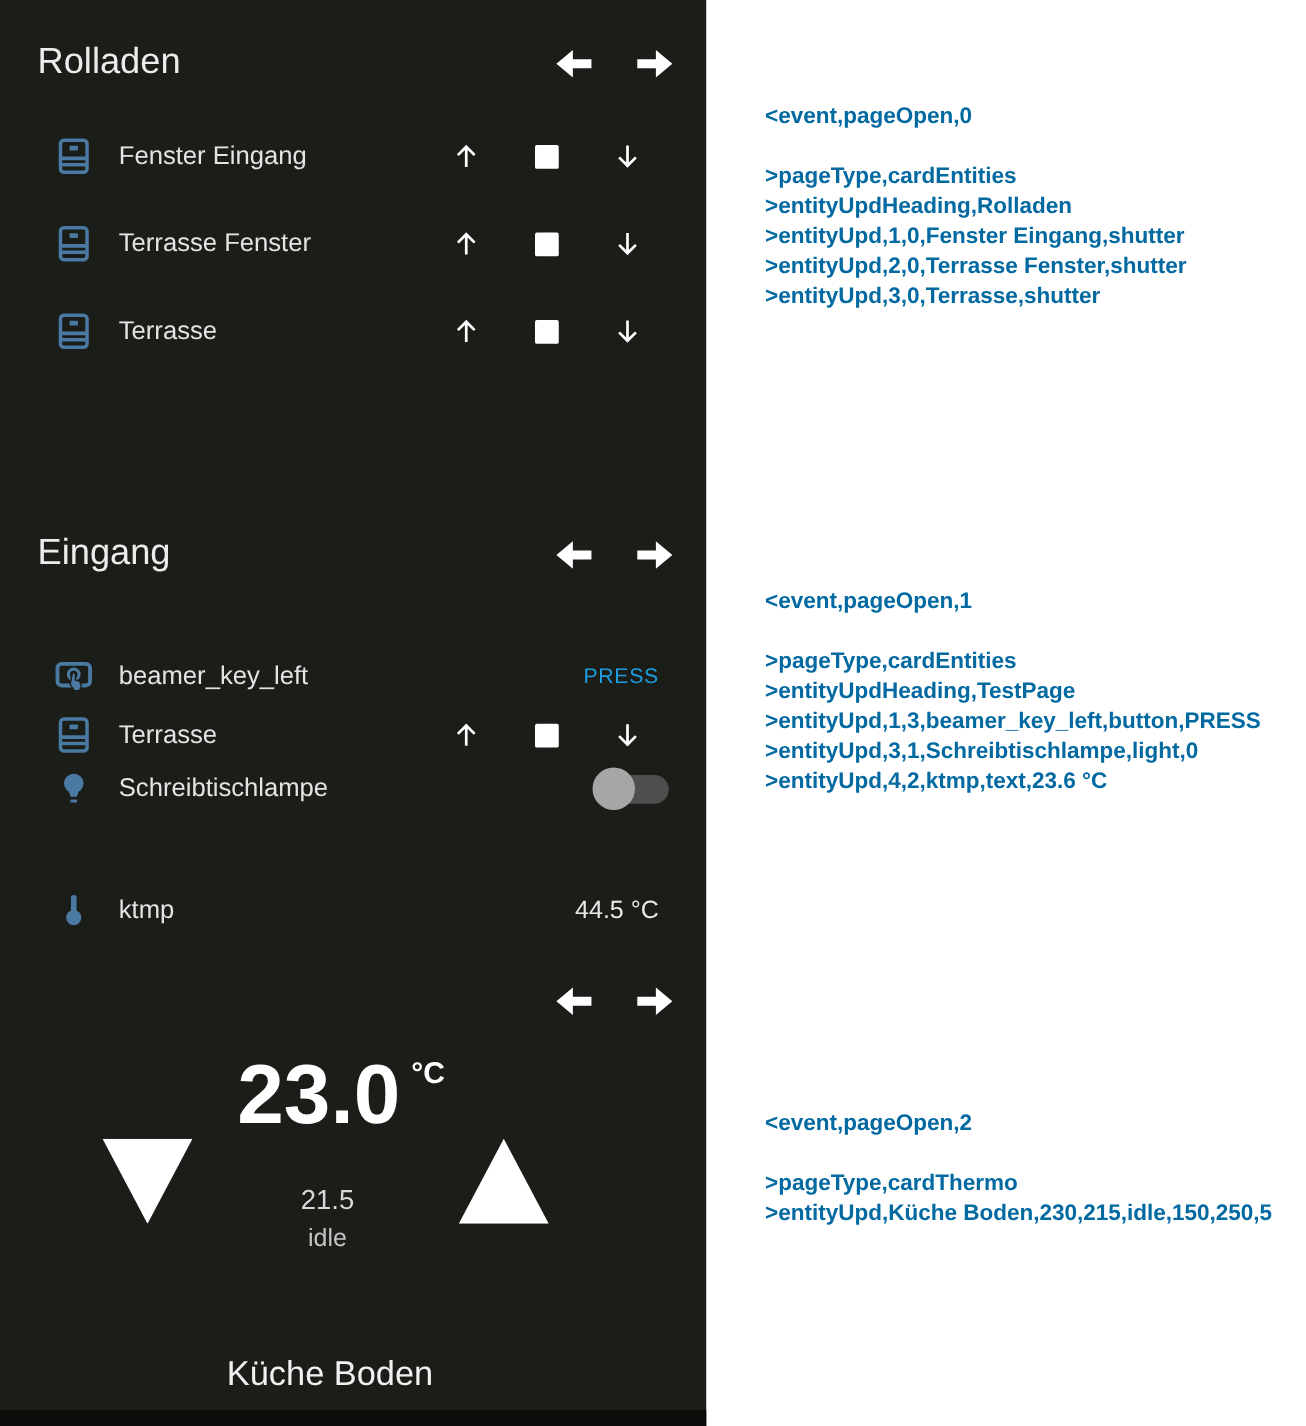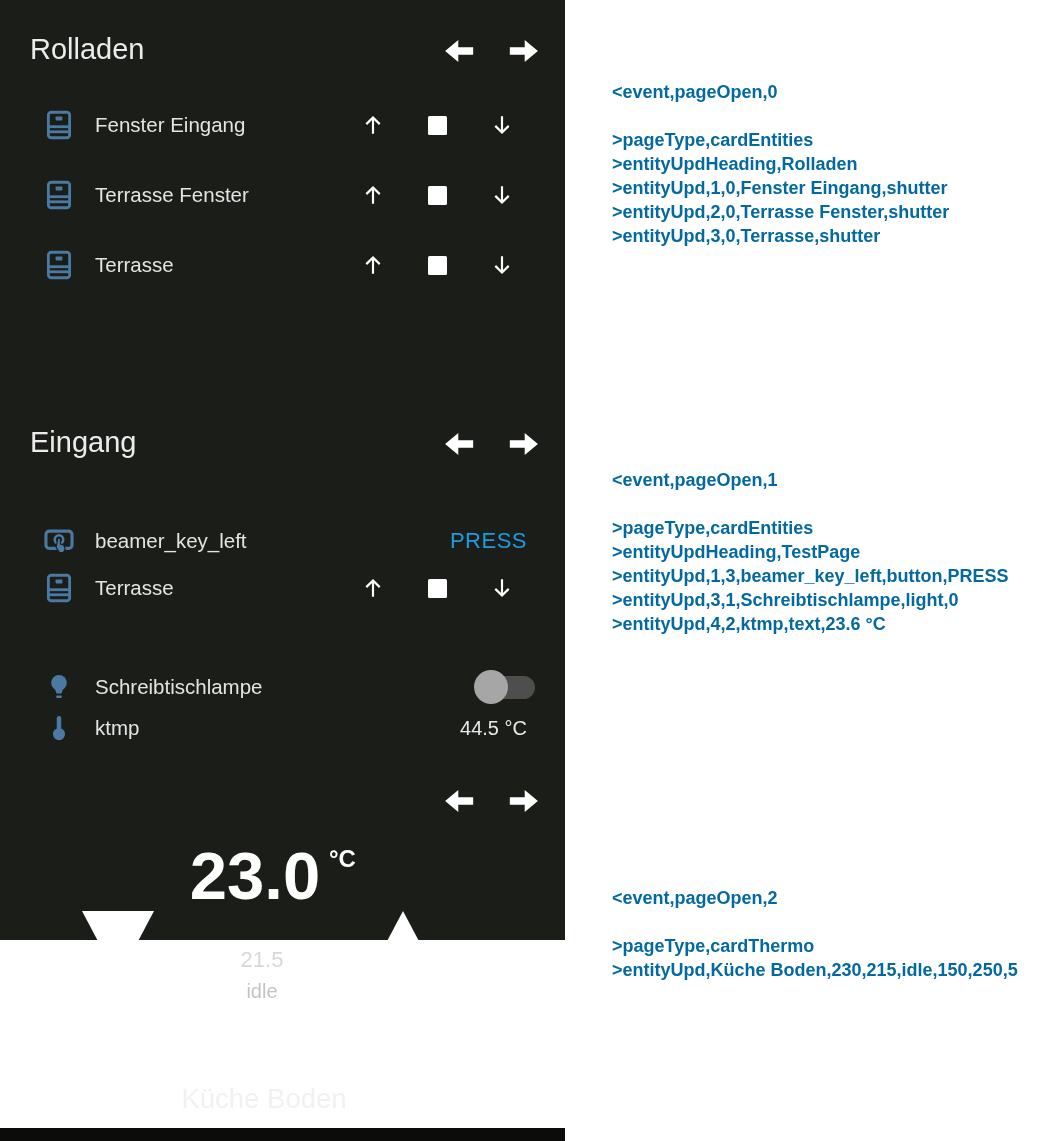--- a/index.html
+++ b/index.html
@@ -1,29 +1,29 @@
 <!DOCTYPE html>
 <html><head>
 <meta charset="utf-8">
 <style>
   html,body{margin:0;padding:0;background:#fff;}
   .stage{position:relative;width:1045px;height:1141px;background:#ffffff;overflow:hidden;
          font-family:"Liberation Sans",sans-serif;}
-  .panel{position:absolute;left:0;top:0;width:565px;height:940px;background:#1b1d18;}
+  .panel{position:absolute;left:0;top:0;width:565px;height:1141px;background:#1b1d18;}
   .card-title{position:absolute;left:30px;font-size:29px;font-weight:400;color:#ececec;}
   .nav{position:absolute;width:40px;height:34px;color:#ffffff;}
   .nav svg{width:40px;height:34px;display:block;}
   .row{position:absolute;left:0;width:565px;height:50px;}
   .eicon{position:absolute;left:42px;top:8px;width:34px;height:34px;color:#4a79a2;}
   .eicon svg{width:34px;height:34px;display:block;}
   .elabel{position:absolute;left:95px;top:0;line-height:50px;font-size:20.5px;color:#e4e4e4;white-space:nowrap;}
   .ctl{position:absolute;top:12px;width:26px;height:26px;color:#ffffff;cursor:pointer;}
   .ctl svg{width:26px;height:26px;display:block;}
   .sq{position:absolute;top:16px;width:19px;height:19px;background:#ffffff;border-radius:1.5px;cursor:pointer;}
-  .press{position:absolute;right:38px;top:0;line-height:50px;font-size:22px;letter-spacing:.5px;
+  .press{position:absolute;right:38px;top:0;line-height:50px;font-size:17px;letter-spacing:.5px;
          font-weight:500;color:#1d9de0;cursor:pointer;}
   .val{position:absolute;right:38px;top:0;line-height:50px;font-size:20px;color:#e9e9e9;white-space:nowrap;}
   .toggle{position:absolute;right:30px;top:14px;width:58px;height:23px;border-radius:12px;
           background:#4e4e4e;cursor:pointer;}
   .knob{position:absolute;left:-3px;top:-6px;width:34px;height:34px;border-radius:50%;background:#a6a6a6;}
   .big{position:absolute;left:140px;top:842px;width:230px;text-align:center;font-size:67px;
        font-weight:700;color:#ffffff;line-height:1;}
   .unit{position:absolute;left:329px;top:845px;font-size:24px;font-weight:700;color:#ffffff;}
   .tri{position:absolute;width:72px;height:68px;color:#ffffff;cursor:pointer;}
   .tri svg{width:72px;height:68px;display:block;}
@@ -195,21 +195,21 @@
             </svg>
           </span>
         <span class="sq" style="left:428px"></span>
         <span class="ctl" style="left:489px">
             <svg>
               <use href="#i-down"></use>
             </svg>
           </span>
       </div>
 
-      <div class="row" style="top:662px">
+      <div class="row" style="top:606px">
         <span class="eicon">
             <svg>
               <use href="#i-bulb"></use>
             </svg>
           </span>
         <span class="elabel">Schreibtischlampe</span>
         <span class="toggle">
             <span class="knob"></span>
           </span>
       </div>

